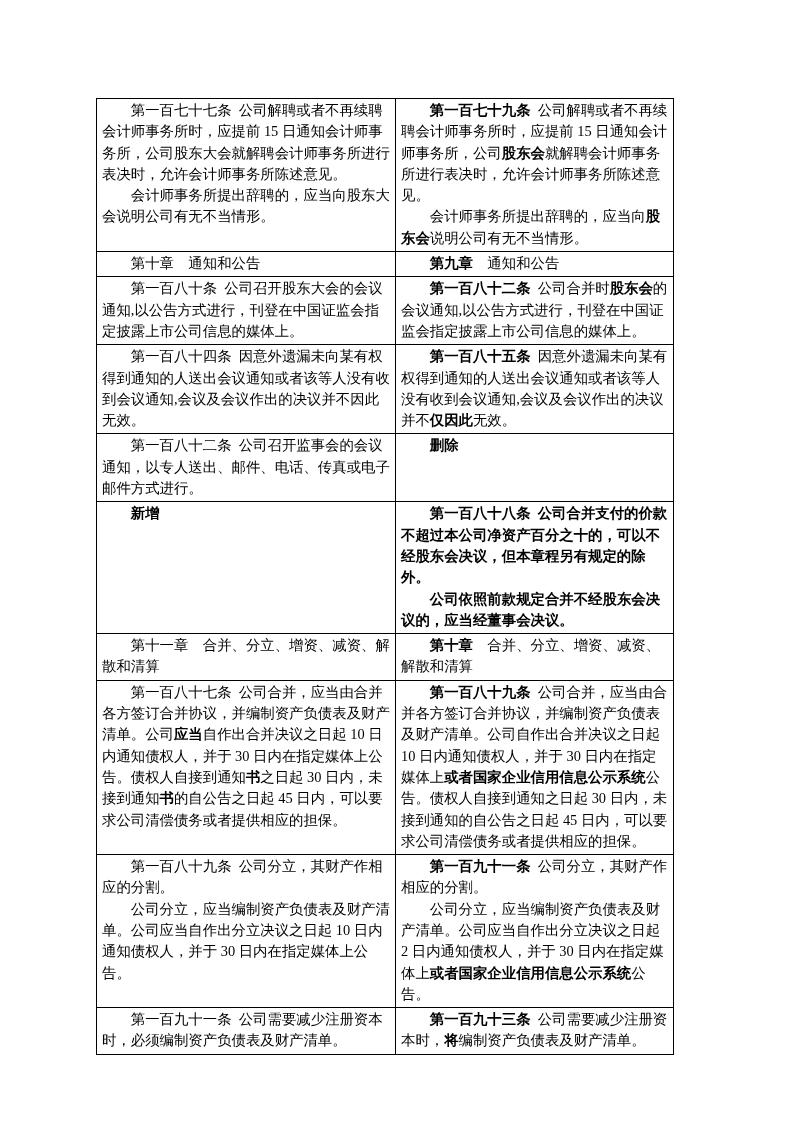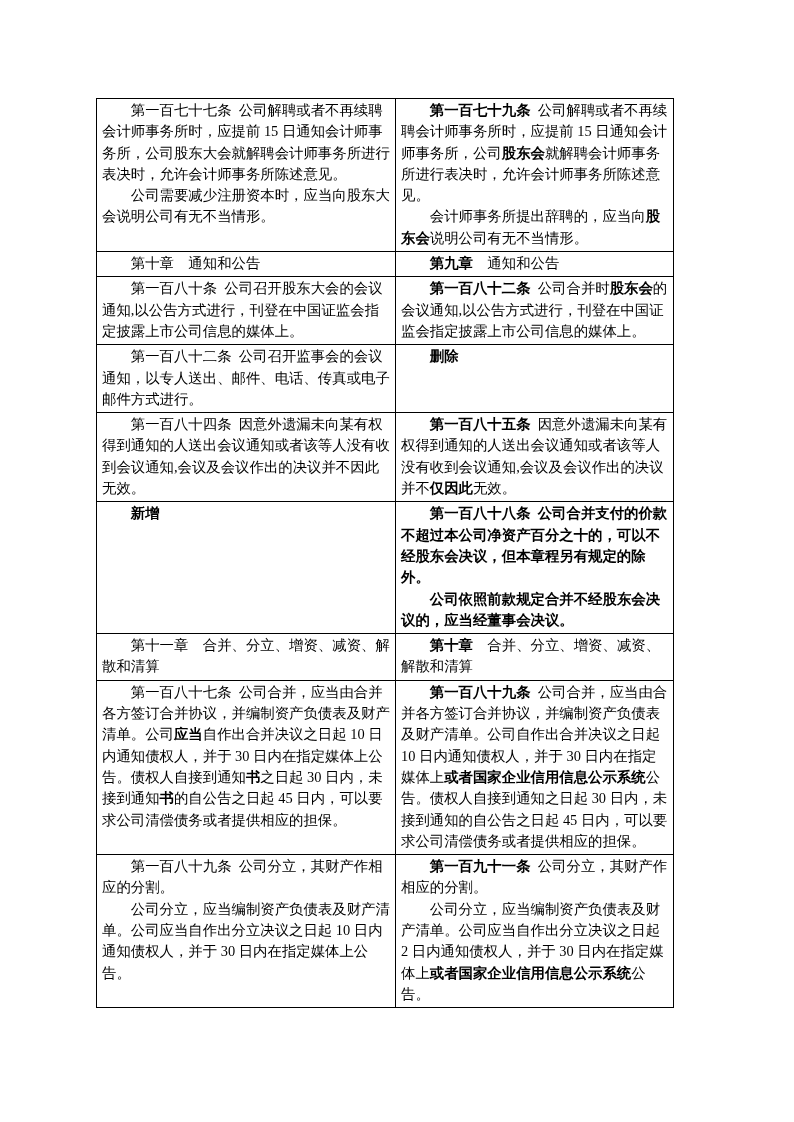--- a/index.html
+++ b/index.html
@@ -46,21 +46,21 @@
 </style>
 </head>
 <body>
 
 <div class="page">
   <table class="cmp">
     <tbody>
         <tr>
           <td class="col-old">
             <p><span>第一百七十七条  公司解聘或者不再续聘会计师事务所时，应提前 15 日通知会计师事务所，公司股东大会就解聘会计师事务所进行表决时，允许会计师事务所陈述意见。</span></p>
-            <p><span>公司需要减少注册资本时，应当向股东大会说明公司有无不当情形。</span></p>
+            <p><span>会计师事务所提出辞聘的，应当向股东大会说明公司有无不当情形。</span></p>
           </td>
           <td class="col-new">
             <p><span class="b">第一百七十九条</span><span>  公司解聘或者不再续聘会计师事务所时，应提前 15 日通知会计师事务所，公司</span><span class="b">股东会</span><span>就解聘会计师事务所进行表决时，允许会计师事务所陈述意见。</span></p>
             <p><span>会计师事务所提出辞聘的，应当向</span><span class="b">股东会</span><span>说明公司有无不当情形。</span></p>
           </td>
         </tr>
         <tr>
           <td class="col-old">
             <p><span>第十章　通知和公告</span></p>
           </td>
@@ -71,32 +71,32 @@
         <tr>
           <td class="col-old">
             <p><span>第一百八十条  公司召开股东大会的会议通知,以公告方式进行，刊登在中国证监会指定披露上市公司信息的媒体上。</span></p>
           </td>
           <td class="col-new">
             <p><span class="b">第一百八十二条</span><span>  公司合并时</span><span class="b">股东会</span><span>的会议通知,以公告方式进行，刊登在中国证监会指定披露上市公司信息的媒体上。</span></p>
           </td>
         </tr>
         <tr>
           <td class="col-old">
+            <p><span>第一百八十四条  因意外遗漏未向某有权得到通知的人送出会议通知或者该等人没有收到会议通知,会议及会议作出的决议并不因此无效。</span></p>
+          </td>
+          <td class="col-new">
+            <p><span class="b">第一百八十五条</span><span>  因意外遗漏未向某有权得到通知的人送出会议通知或者该等人没有收到会议通知,会议及会议作出的决议并不</span><span class="b">仅因此</span><span>无效。</span></p>
+          </td>
+        </tr>
+        <tr>
+          <td class="col-old">
             <p><span>第一百八十二条  公司召开监事会的会议通知，以专人送出、邮件、电话、传真或电子邮件方式进行。</span></p>
           </td>
           <td class="col-new">
             <p><span class="b">删除</span></p>
-          </td>
-        </tr>
-        <tr>
-          <td class="col-old">
-            <p><span>第一百八十四条  因意外遗漏未向某有权得到通知的人送出会议通知或者该等人没有收到会议通知,会议及会议作出的决议并不因此无效。</span></p>
-          </td>
-          <td class="col-new">
-            <p><span class="b">第一百八十五条</span><span>  因意外遗漏未向某有权得到通知的人送出会议通知或者该等人没有收到会议通知,会议及会议作出的决议并不</span><span class="b">仅因此</span><span>无效。</span></p>
           </td>
         </tr>
         <tr>
           <td class="col-old">
             <p><span class="b">新增</span></p>
           </td>
           <td class="col-new">
             <p><span class="b">第一百八十八条  公司合并支付的价款不超过本公司净资产百分之十的，可以不经股东会决议，但本章程另有规定的除外。</span></p>
             <p><span class="b">公司依照前款规定合并不经股东会决议的，应当经董事会决议。</span></p>
           </td>
@@ -120,15 +120,23 @@
         <tr>
           <td class="col-old">
             <p><span>第一百八十九条  公司分立，其财产作相应的分割。</span></p>
             <p><span>公司分立，应当编制资产负债表及财产清单。公司应当自作出分立决议之日起 10 日内通知债权人，并于 30 日内在指定媒体上公告。</span></p>
           </td>
           <td class="col-new">
             <p><span class="b">第一百九十一条</span><span>  公司分立，其财产作相应的分割。</span></p>
             <p><span>公司分立，应当编制资产负债表及财产清单。公司应当自作出分立决议之日起 2 日内通知债权人，并于 30 日内在指定媒体上</span><span class="b">或者国家企业信用信息公示系统</span><span>公告。</span></p>
           </td>
         </tr>
+        <tr>
+          <td class="col-old">
+            <p><span>第一百九十一条  公司需要减少注册资本时，必须编制资产负债表及财产清单。</span></p>
+          </td>
+          <td class="col-new">
+            <p><span class="b">第一百九十三条</span><span>  公司需要减少注册资本时，</span><span class="b">将</span><span>编制资产负债表及财产清单。</span></p>
+          </td>
+        </tr>
       </tbody>
   </table>
 </div>
 
 </body></html>

